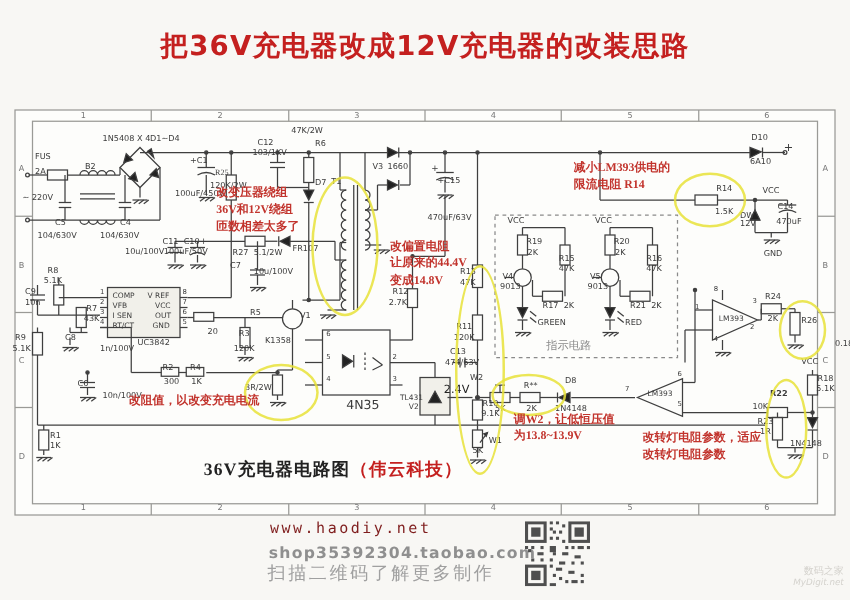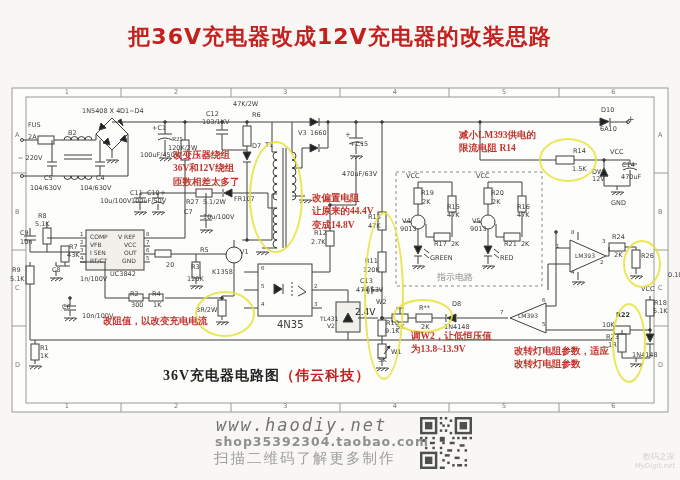--- a/index.html
+++ b/index.html
@@ -12,21 +12,21 @@
   .lbl{position:absolute;font-size:6.5px;line-height:1.05;color:#3b3b3b;white-space:pre;}
   .annot{position:absolute;color:#c2342d;font-weight:bold;font-size:9.5px;line-height:1.4;
          font-family:"Liberation Serif",serif;white-space:pre;}
   .hl{position:absolute;border:2.5px solid rgba(232,226,56,.85);border-radius:50%;}
   .ruler{position:absolute;font-size:6.5px;color:#777;}
   #caption{position:absolute;left:163px;top:367px;font-size:14px;font-weight:bold;
            font-family:"Liberation Serif",serif;color:#222;letter-spacing:1px;white-space:pre;}
   #caption .red{color:#c4201f;}
   #footer{position:absolute;left:0;top:412px;width:680px;height:68px;}
   .f1{position:absolute;left:216px;top:3px;font-family:"DejaVu Sans Mono",monospace;
-      font-size:17px;color:#737373;letter-spacing:2px;font-style:italic;}
+      font-size:12px;color:#7f1d1d;letter-spacing:2px;}
   .f2{position:absolute;left:215px;top:22px;font-size:12.5px;font-weight:bold;color:#8f8f8f;letter-spacing:1px;}
   .f3{position:absolute;left:214px;top:37px;font-size:14.5px;color:#a0a0a0;letter-spacing:2px;
       font-family:"Liberation Serif",serif;}
   #qr{position:absolute;left:420px;top:5px;}
   #wm{position:absolute;left:625px;top:40px;color:#d4d2cd;font-size:8px;line-height:1.2;text-align:right;width:50px;}
   #wm .wm2{font-size:7px;font-style:italic;}
 </style>
 </head>
 <body>
 

